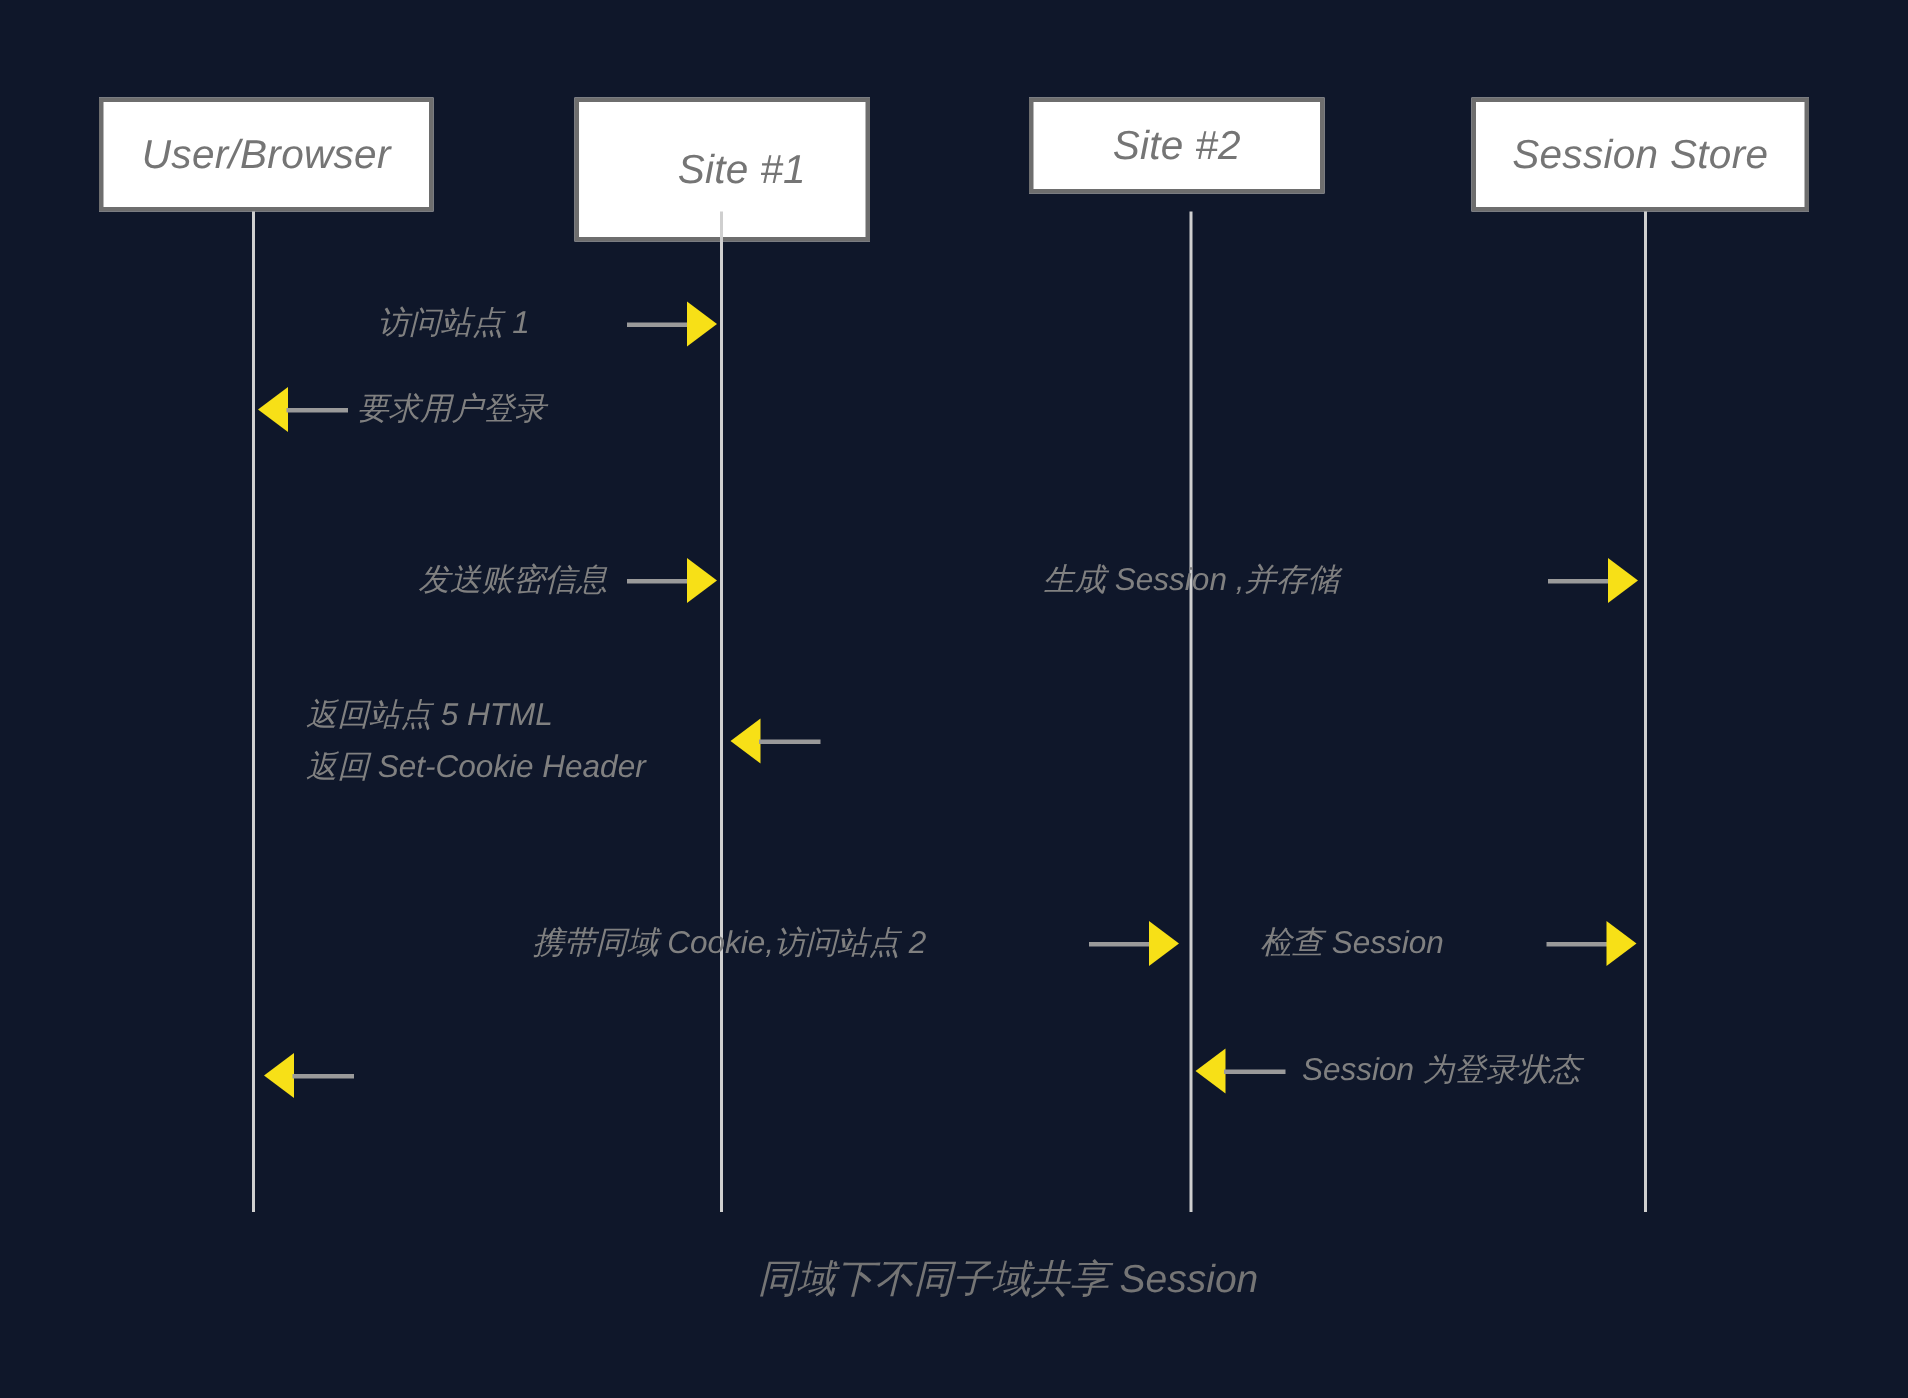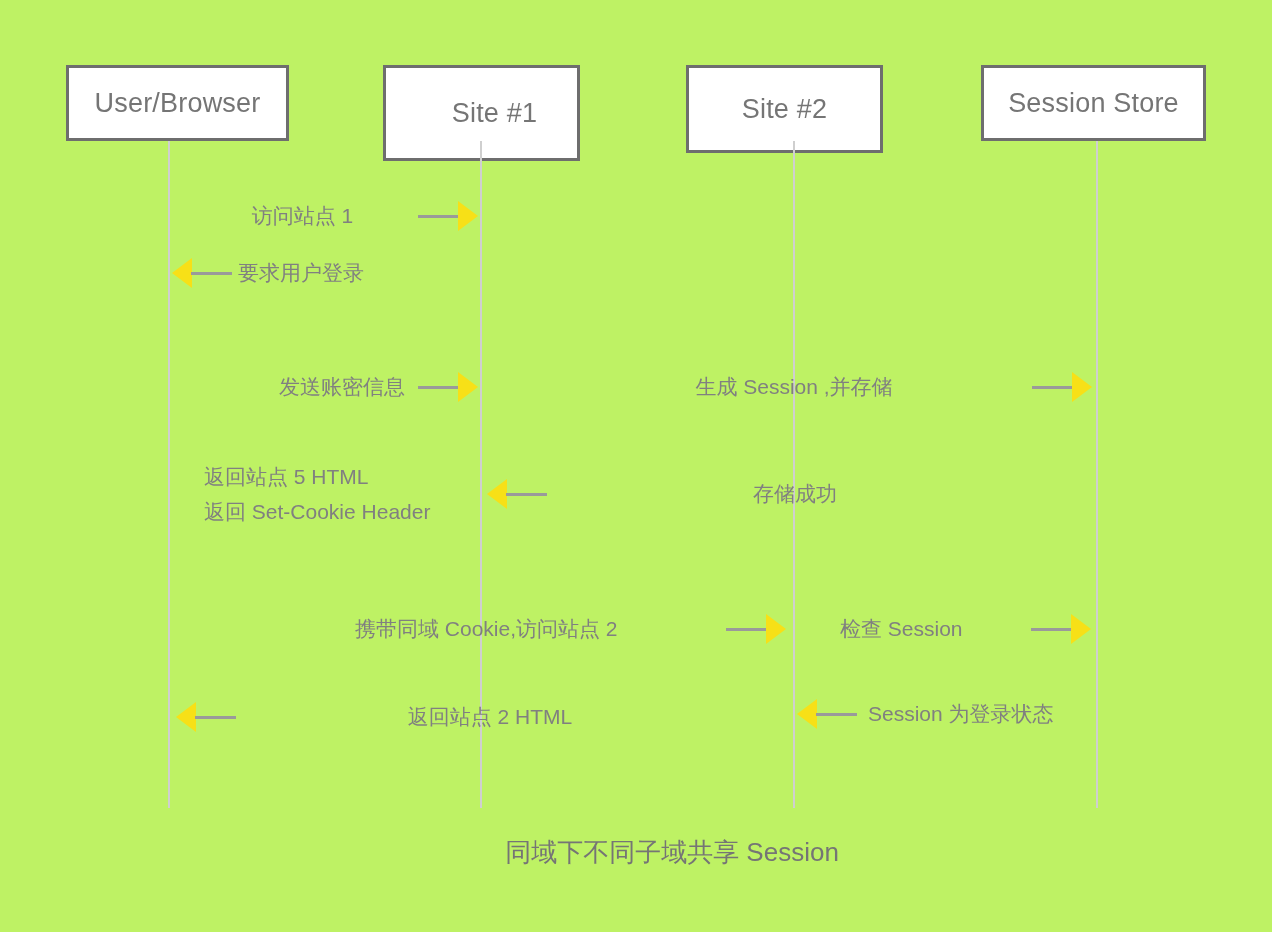--- a/index.html
+++ b/index.html
@@ -10,21 +10,22 @@
   body {
     font-family: "Liberation Sans", "DejaVu Sans", sans-serif;
     width: 1272px;
     height: 932px;
     overflow: hidden;
   }
   #diagram {
     position: relative;
     width: 1272px;
     height: 932px;
-    background: #bef264;
+    background: #0f172a;
+    font-style: italic;
   }
   
   .actor-box {
     position: absolute;
     box-sizing: border-box;
     border: 3px solid #6e6e6e;
     background: #ffffff;
     display: flex;
     align-items: center;
     justify-content: center;
@@ -101,21 +102,21 @@
 <body>
 
 <div id="diagram">
 
   <div class="actor-box" id="actor-user" style="left: 66px; top: 65px; width: 223px; height: 76px;">
     <span>User/Browser</span>
   </div>
   <div class="actor-box" id="actor-site1" style="left: 383px; top: 65px; width: 197px; height: 96px; padding-left: 26px;">
     <span>Site #1</span>
   </div>
-  <div class="actor-box" id="actor-site2" style="left: 686px; top: 65px; width: 197px; height: 88px; text-align: right;">
+  <div class="actor-box" id="actor-site2" style="left: 686px; top: 65px; width: 197px; height: 64px; text-align: right;">
     <span>Site #2</span>
   </div>
   <div class="actor-box" id="actor-store" style="left: 981px; top: 65px; width: 225px; height: 76px;">
     <span>Session Store</span>
   </div>
 
   <div class="lifeline" id="lifeline-user" style="left: 168px; top: 141px; height: 667px;"></div>
   <div class="lifeline" id="lifeline-site1" style="left: 480px; top: 141px; height: 667px;"></div>
   <div class="lifeline" id="lifeline-site2" style="left: 793px; top: 141px; height: 667px;"></div>
   <div class="lifeline" id="lifeline-store" style="left: 1096px; top: 141px; height: 667px;"></div>
@@ -146,39 +147,37 @@
 
   <div class="msg-label two-line align-left" id="label-m5" style="left: 204px; width: 270px; top: 459px;">
     <div>返回站点 5 HTML</div>
     <div>返回 Set-Cookie Header</div>
   </div>
   <div class="arrow left" id="arrow-m5" style="left: 487px; width: 60px; top: 479px;">
     <span class="head"></span>
     <span class="stem"></span>
   </div>
 
-  <div class="msg-label align-center" id="label-m6" style="left: 650px; width: 290px; top: 476.5px;">存储成功</div>
 
   <div class="msg-label align-left" id="label-m7" style="left: 355px; width: 320px; top: 611.5px;">携带同域 Cookie,访问站点 2</div>
   <div class="arrow right" id="arrow-m7" style="left: 726px; width: 60px; top: 614px;">
     <span class="stem"></span>
     <span class="head"></span>
   </div>
 
   <div class="msg-label align-left" id="label-m8" style="left: 840px; width: 175px; top: 611.5px;">检查 Session</div>
   <div class="arrow right" id="arrow-m8" style="left: 1031px; width: 60px; top: 614px;">
     <span class="stem"></span>
     <span class="head"></span>
   </div>
 
   <div class="arrow left" id="arrow-m9" style="left: 176px; width: 60px; top: 702px;">
     <span class="head"></span>
     <span class="stem"></span>
   </div>
-  <div class="msg-label align-center" id="label-m9" style="left: 340px; width: 300px; top: 699.5px;">返回站点 2 HTML</div>
 
   <div class="arrow left" id="arrow-m10" style="left: 797px; width: 60px; top: 699px;">
     <span class="head"></span>
     <span class="stem"></span>
   </div>
   <div class="msg-label align-left" id="label-m10" style="left: 868px; width: 240px; top: 696.5px;">Session 为登录状态</div>
 
   <div id="caption" style="top: 835px;">同域下不同子域共享 Session</div>
 
 </div>

